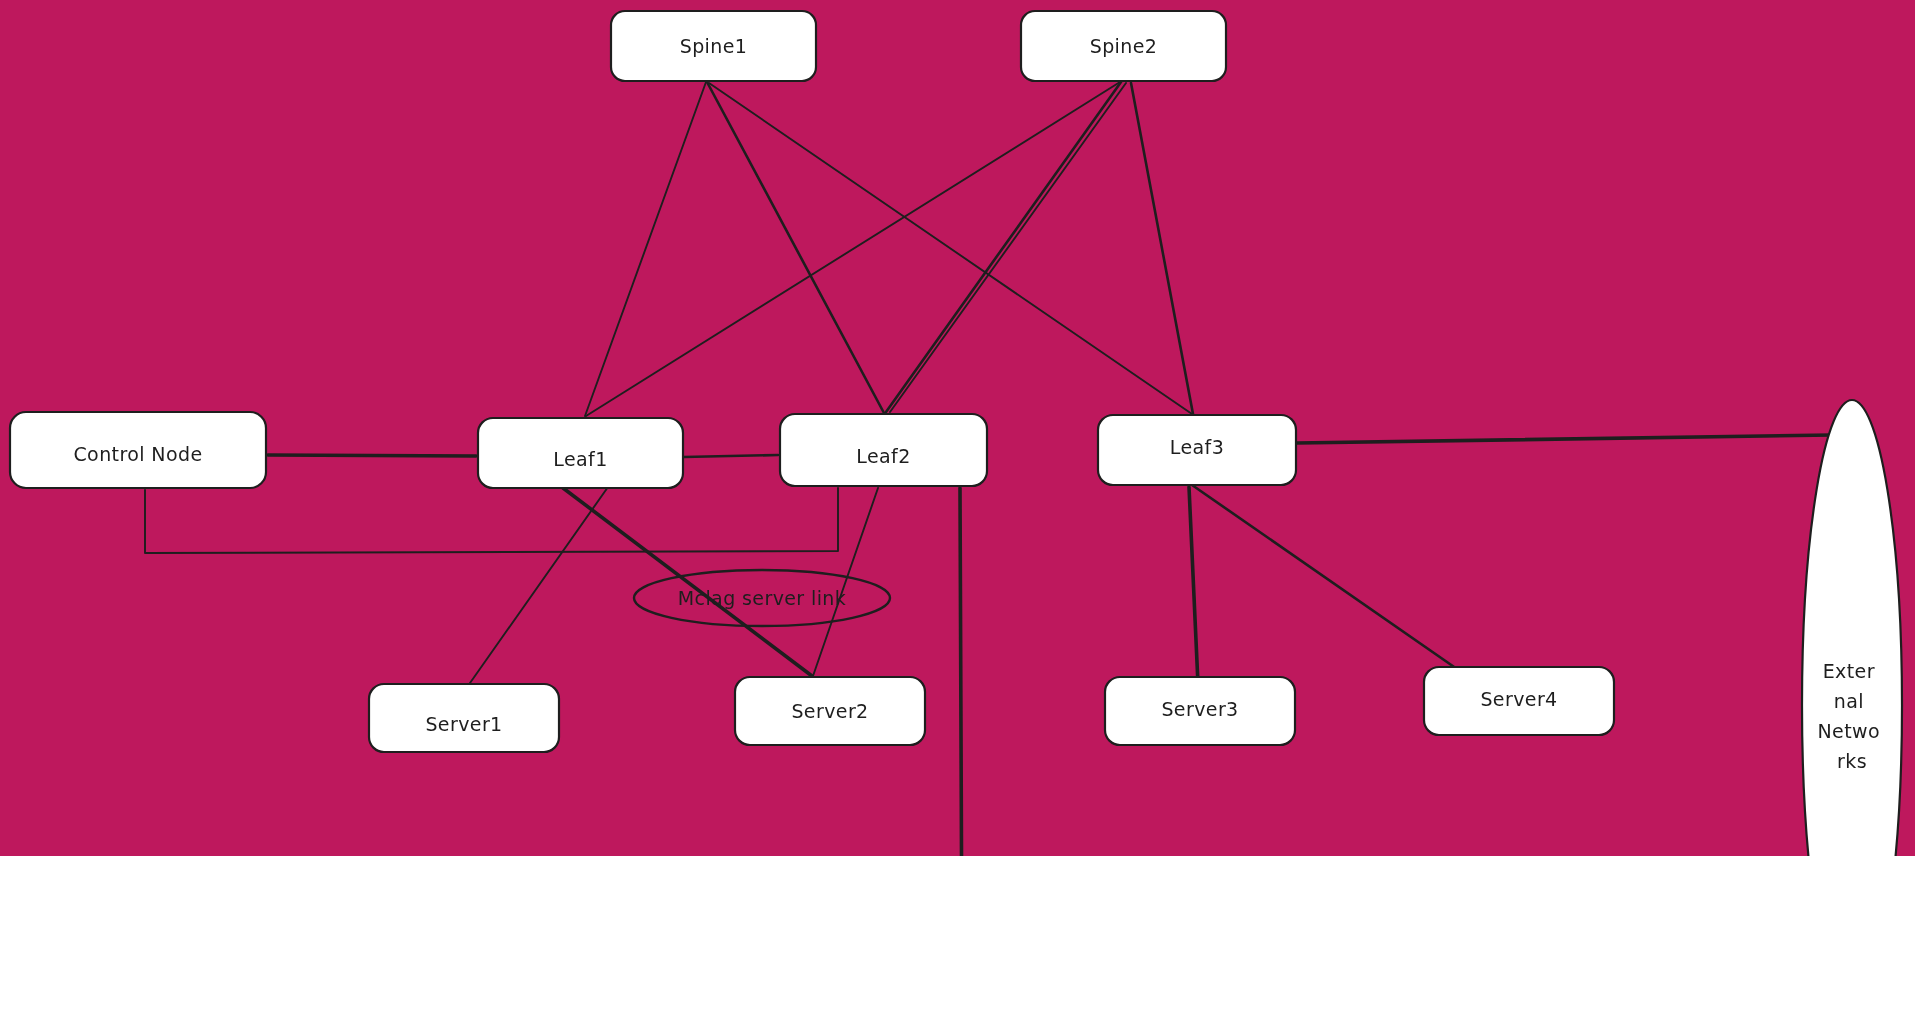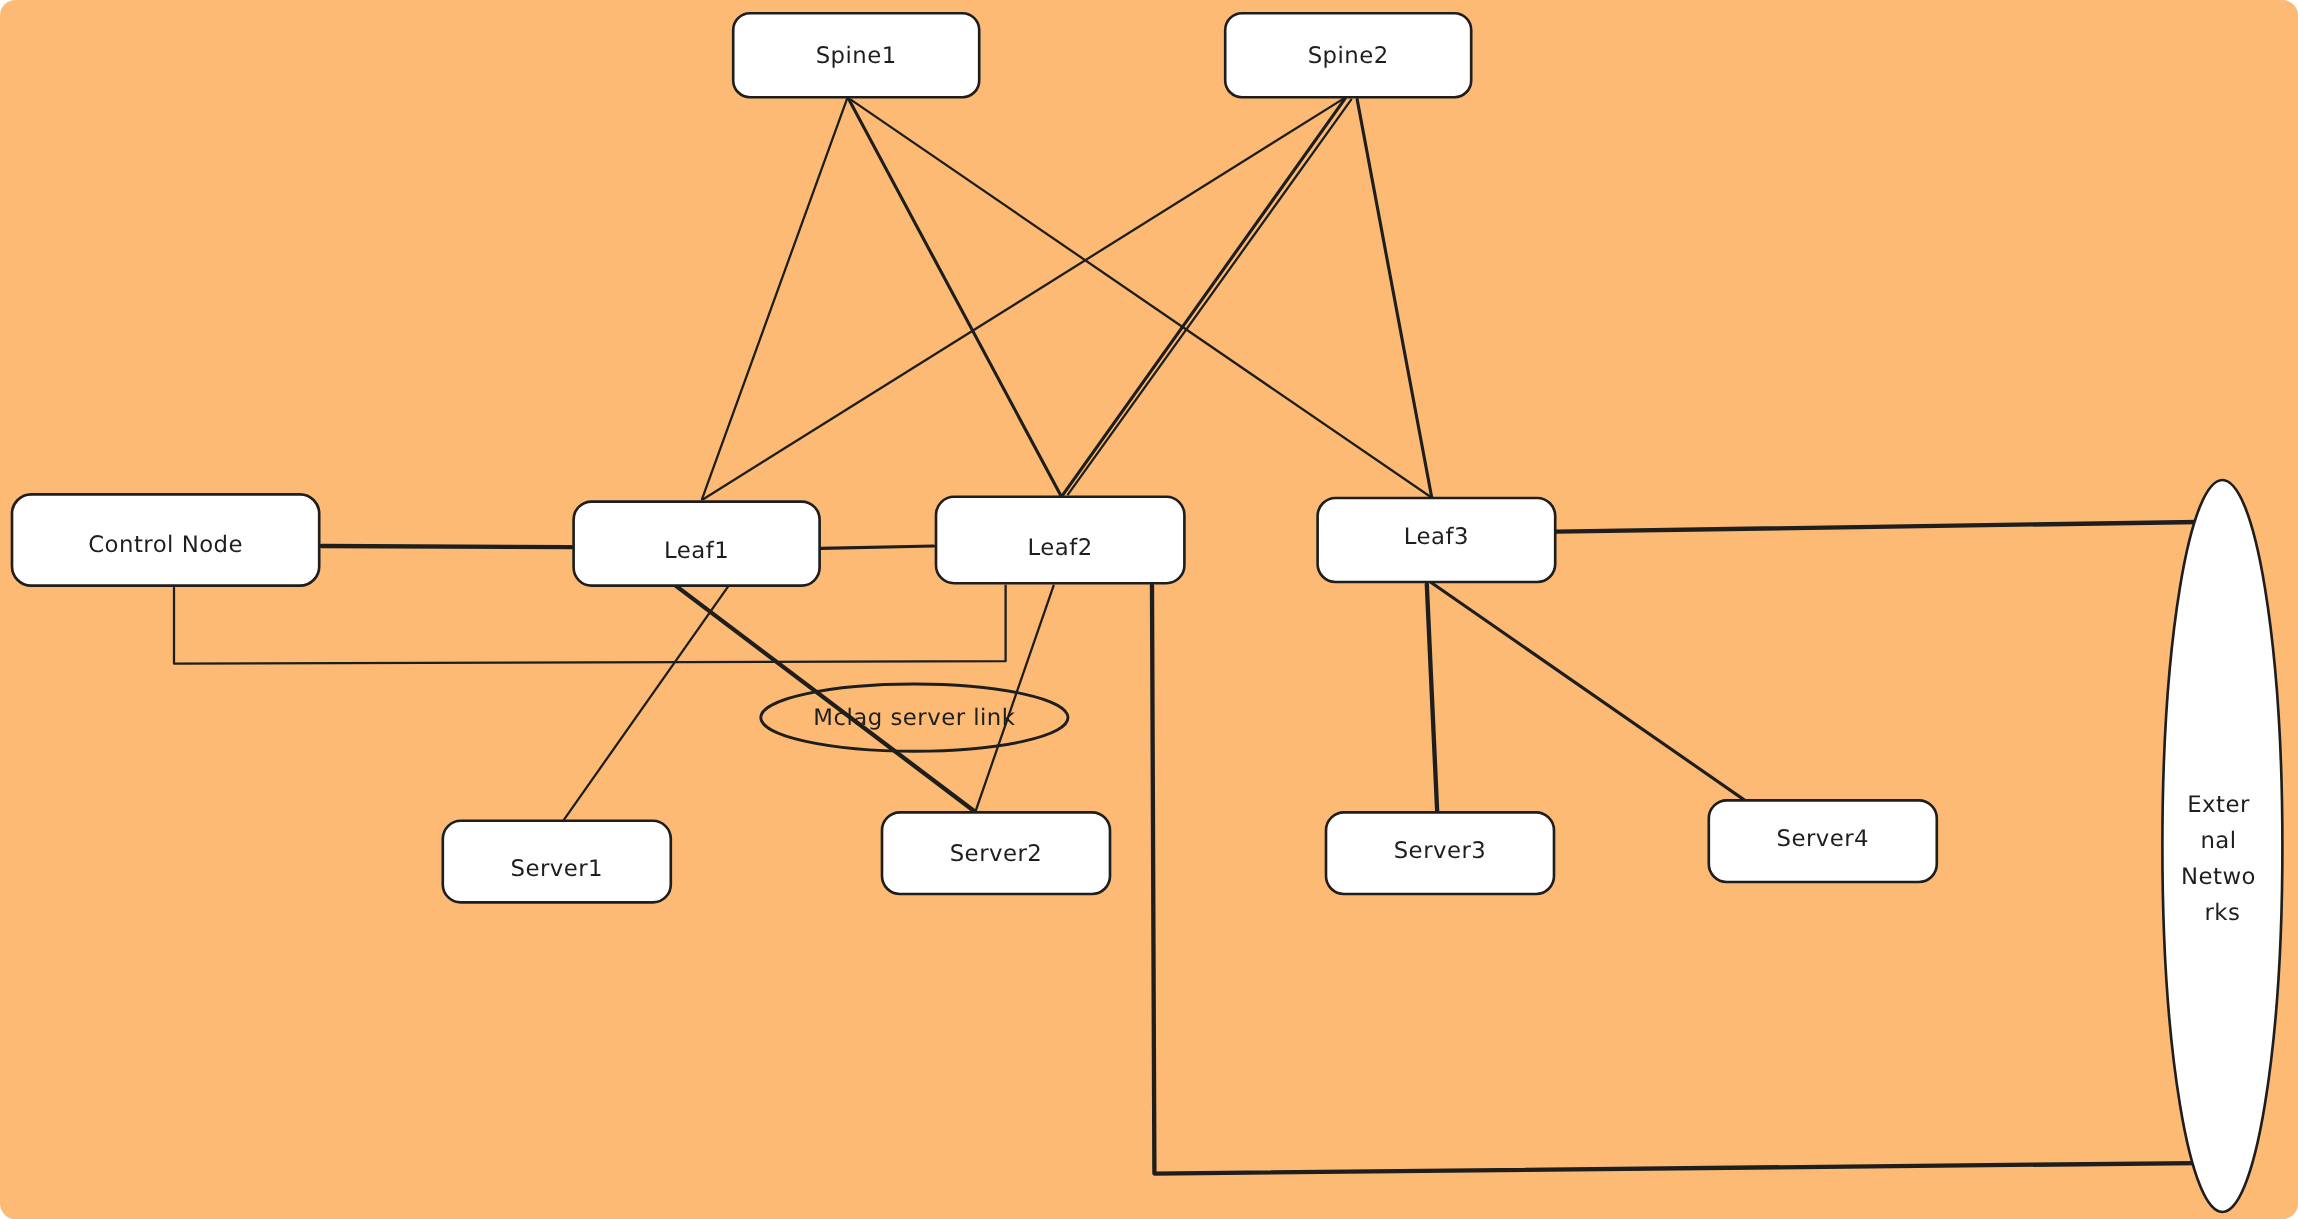--- a/index.html
+++ b/index.html
@@ -3,24 +3,23 @@
 <meta charset="utf-8">
 <style>
   html, body {
     margin: 0;
     padding: 0;
     background: #ffffff;
   }
   #canvas-wrap {
     position: relative;
     width: 1915px;
-    height: 1016px;
-    background: #fdba74;
+    height: 856px;
+    background: #be185d;
     overflow: hidden;
-    border-radius: 13px;
   }
   svg#diagram {
     display: block;
     width: 1915px;
     height: 1016px;
   }
   .node-shape {
     fill: #ffffff;
     stroke: #1e1e1e;
     stroke-width: 2.2;

